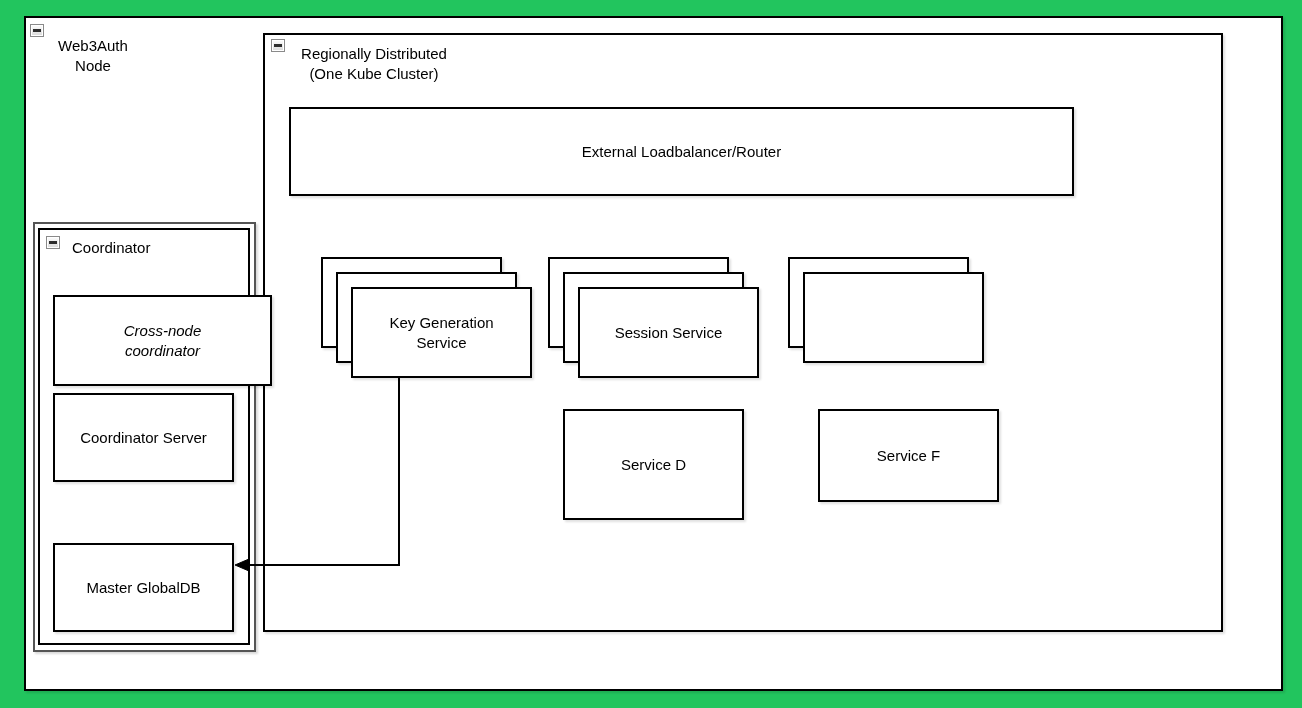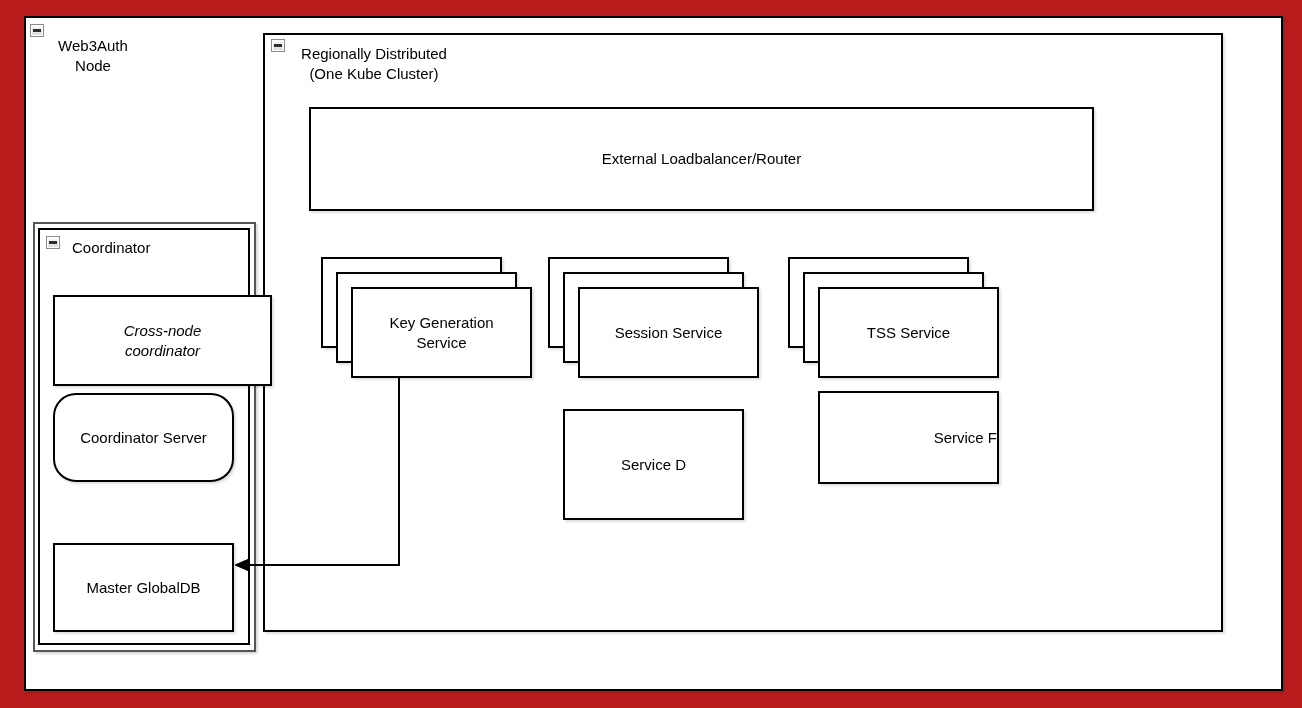--- a/index.html
+++ b/index.html
@@ -1,20 +1,20 @@
 <!DOCTYPE html>
 <html><head>
 <meta charset="utf-8">
 <style>
   html, body { margin: 0; padding: 0; background: #ffffff; }
   #canvas {
     position: relative;
     width: 1302px;
     height: 708px;
-    background: #b91c1c;
+    background: #22c55e;
     font-family: "Liberation Sans", sans-serif;
     color: #000;
     overflow: hidden;
   }
   .container {
     position: absolute;
     box-sizing: border-box;
     border: 2px solid #000;
     background: #ffffff;
   }
@@ -91,21 +91,21 @@
   <div class="container shadowed" style="left:263px; top:33px; width:960px; height:599px;">
   </div>
   <div class="collapse" style="left:271px; top:39px;">
       <div class="bar"></div>
     </div>
   <div class="title centered" style="left:288px; top:44px; width:172px;">
     <span class="lbl">Regionally Distributed</span>
     <span class="lbl">(One Kube Cluster)</span>
   </div>
 
-  <div class="box" style="left:289px; top:107px; width:785px; height:104px;margin-left:20px;">
+  <div class="box" style="left:289px; top:107px; width:785px; height:89px;">
     <span class="lbl">External Loadbalancer/Router</span>
   </div>
 
   <div class="stack" style="left:277px; top:257px;margin-left:44px;">
     <div class="box back"></div>
     <div class="box mid"></div>
     <div class="box front">
       <span class="lbl narrow">Key Generation Service</span>
     </div>
   </div>
@@ -114,45 +114,42 @@
     <div class="box back"></div>
     <div class="box mid"></div>
     <div class="box front">
       <span class="lbl">Session Service</span>
     </div>
   </div>
 
   <div class="stack" style="left:788px; top:257px;">
     <div class="box back"></div>
     <div class="box mid"></div>
-    <div class="box front">
-      <span class="lbl">TSS Service</span>
-    </div>
   </div>
 
   <div class="box" style="left:563px; top:409px; width:181px; height:111px;">
     <span class="lbl">Service D</span>
   </div>
 
-  <div class="box" style="left:818px; top:391px; width:181px; height:93px;justify-content:flex-end;">
+  <div class="box" style="left:818px; top:409px; width:181px; height:93px;">
     <span class="lbl">Service F</span>
   </div>
 
   <div class="frame" style="left:33px; top:222px; width:223px; height:430px;"></div>
   <div class="container" style="left:38px; top:228px; width:212px; height:417px;"></div>
   <div class="collapse" style="left:46px; top:236px;">
       <div class="bar"></div>
     </div>
   <div class="title" style="left:72px; top:238px;">Coordinator</div>
 
   <div class="box" style="left:53px; top:295px; width:219px; height:91px;font-style:italic;">
     <span class="lbl narrow">Cross-node coordinator</span>
   </div>
 
-  <div class="box" style="left:53px; top:393px; width:181px; height:89px;border-radius:23px;">
+  <div class="box" style="left:53px; top:393px; width:181px; height:89px;">
     <span class="lbl">Coordinator Server</span>
   </div>
 
   <div class="box" style="left:53px; top:543px; width:181px; height:89px;">
     <span class="lbl">Master GlobalDB</span>
   </div>
 
   <svg class="edge-layer" width="1302" height="708" viewBox="0 0 1302 708">
     <g>
       <path d="M399 377 L399 565 L248 565" fill="none" stroke="#000000" stroke-width="2"></path>

